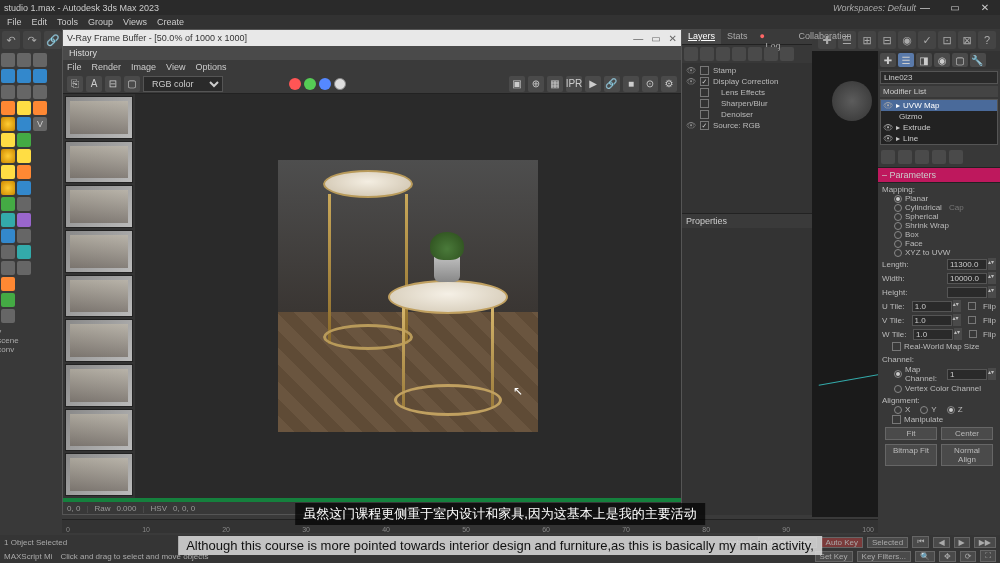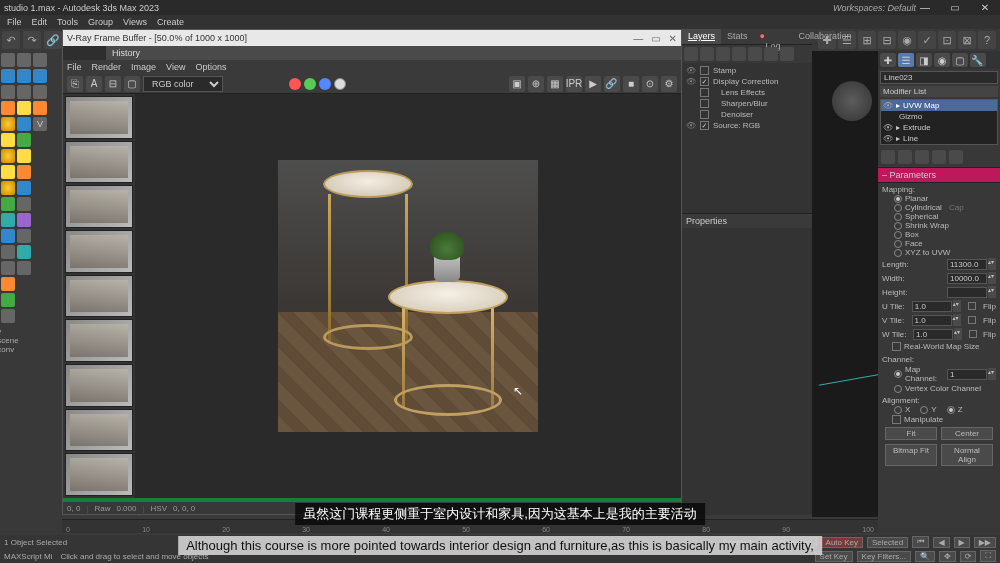--- a/index.html
+++ b/index.html
@@ -33,21 +33,21 @@
 .ic.yellow { background: #ffdd44; }
 .ic.gray { background: #666; }
 .ic.purple { background: #9966cc; }
 .ic.teal { background: #33aaaa; }
 .left-label { font-size: 8px; color: #aaa; padding: 2px; writing-mode: horizontal-tb; }
 
 
 .vfb { position: absolute; left: 62px; top: 29px; width: 620px; height: 486px; background: #2e2e2e; border: 1px solid #555; }
 .vfb-title { height: 16px; background: #e8e8e8; display: flex; align-items: center; padding: 0 4px; font-size: 9px; color: #333; }
 .vfb-title .vfb-win { position: absolute; right: 4px; display: flex; gap: 8px; font-size: 10px; color: #666; }
-.vfb-histbar { height: 14px; background: #4a4a4a; color: #ddd; font-size: 9px; display: flex; align-items: center; padding: 0 6px; margin-left: 43px; }
+.vfb-histbar { height: 14px; background: #4a4a4a; color: #ddd; font-size: 9px; display: flex; align-items: center; padding: 0 6px; }
 .vfb-menu { height: 14px; background: #3a3a3a; display: flex; align-items: center; padding: 0 4px; gap: 10px; font-size: 9px; color: #ccc; }
 .vfb-toolbar { height: 20px; background: #3a3a3a; display: flex; align-items: center; padding: 0 4px; gap: 3px; border-bottom: 1px solid #222; }
 .vfb-toolbar .vt-ic { width: 16px; height: 16px; background: #4a4a4a; border-radius: 2px; display: flex; align-items: center; justify-content: center; font-size: 10px; }
 .vfb-toolbar .channel-sel { background: #2a2a2a; border: 1px solid #555; color: #ccc; font-size: 9px; padding: 1px 4px; width: 80px; }
 .vfb-toolbar .dot { width: 12px; height: 12px; border-radius: 50%; }
 .vfb-toolbar .dot.red { background: #ff5555; }
 .vfb-toolbar .dot.green { background: #55cc55; }
 .vfb-toolbar .dot.blue { background: #5588ff; }
 .vfb-toolbar .dot.white { background: #ddd; border: 1px solid #888; }
 .vfb-toolbar .spacer { flex: 1; }

